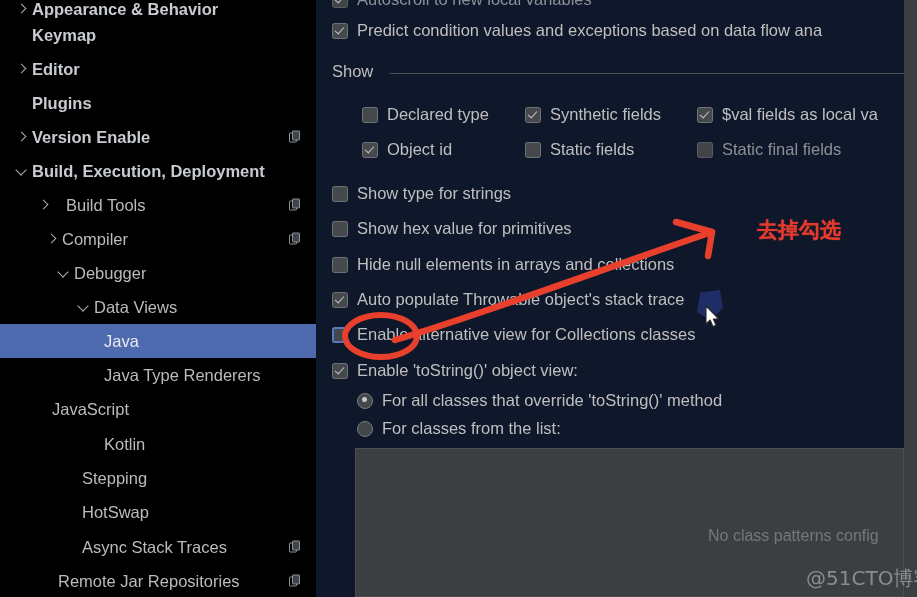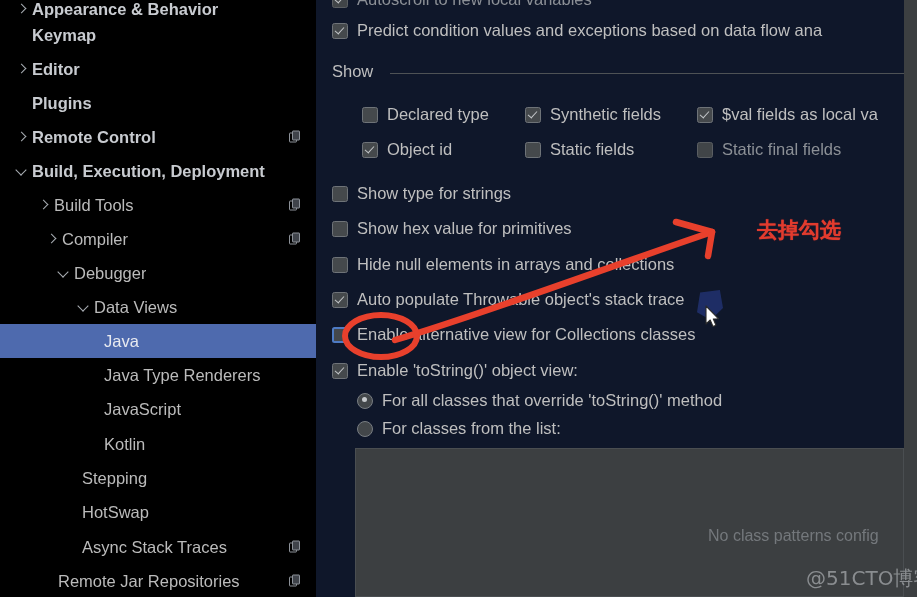--- a/index.html
+++ b/index.html
@@ -156,33 +156,33 @@
     <span class="arrow right"></span>
     <span class="tree-label">Editor</span>
   </div>
 
   <div class="tree-row bold" style="top:86px;padding-left:32px;">
     <span class="tree-label">Plugins</span>
   </div>
 
   <div class="tree-row bold" style="top:120px;padding-left:14px;">
     <span class="arrow right"></span>
-    <span class="tree-label">Remote Control</span>
+    <span class="tree-label">Version Enable</span>
     <span class="copy-icon">
         <span class="r1"></span>
         <span class="r2"></span>
       </span>
   </div>
 
   <div class="tree-row bold" style="top:154px;padding-left:14px;">
     <span class="arrow down"></span>
     <span class="tree-label">Build, Execution, Deployment</span>
   </div>
 
-  <div class="tree-row" style="top:188px;padding-left:36px;">
+  <div class="tree-row" style="top:188px;padding-left:36px;gap:12px;">
     <span class="arrow right"></span>
     <span class="tree-label">Build Tools</span>
     <span class="copy-icon">
         <span class="r1"></span>
         <span class="r2"></span>
       </span>
   </div>
 
   <div class="tree-row" style="top:222px;padding-left:44px;">
     <span class="arrow right"></span>
@@ -204,21 +204,21 @@
   </div>
 
   <div class="tree-row selected" style="top:324px;padding-left:104px;">
     <span class="tree-label">Java</span>
   </div>
 
   <div class="tree-row" style="top:358px;padding-left:104px;">
     <span class="tree-label">Java Type Renderers</span>
   </div>
 
-  <div class="tree-row" style="top:392px;padding-left:104px;">
+  <div class="tree-row" style="top:392px;padding-left:52px;">
     <span class="tree-label">JavaScript</span>
   </div>
 
   <div class="tree-row" style="top:427px;padding-left:104px;">
     <span class="tree-label">Kotlin</span>
   </div>
 
   <div class="tree-row" style="top:461px;padding-left:82px;">
     <span class="tree-label">Stepping</span>
   </div>

